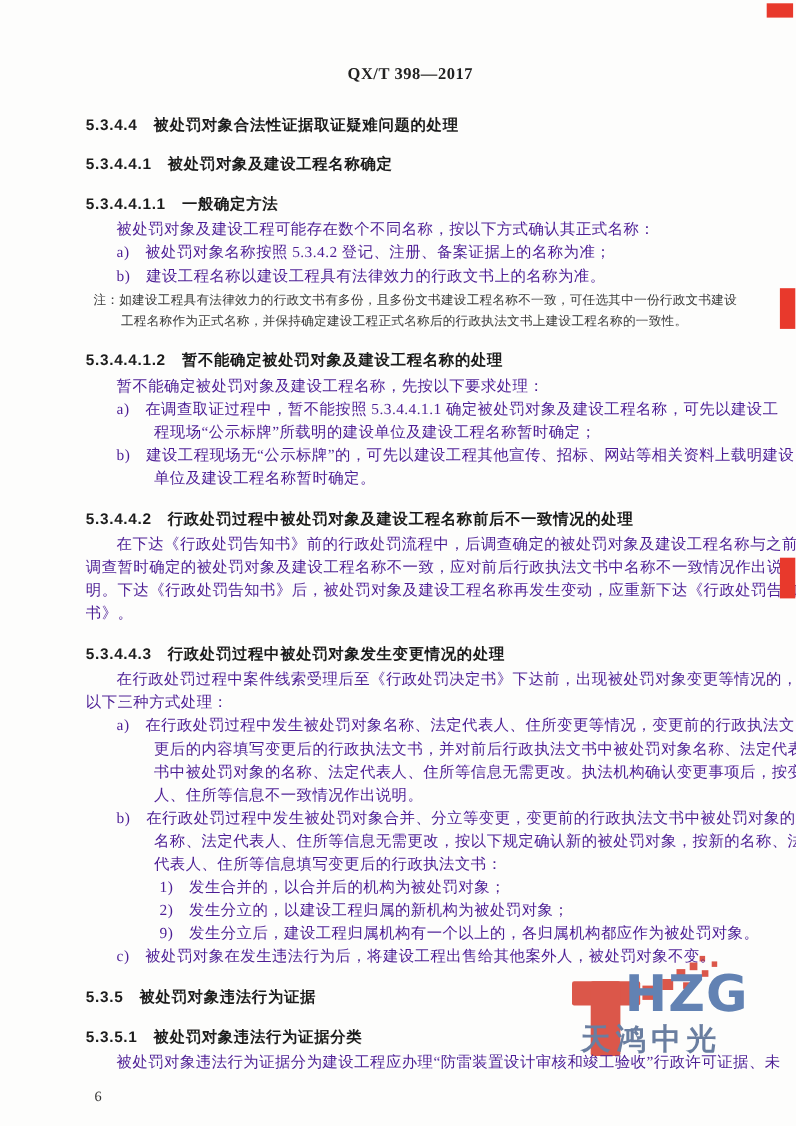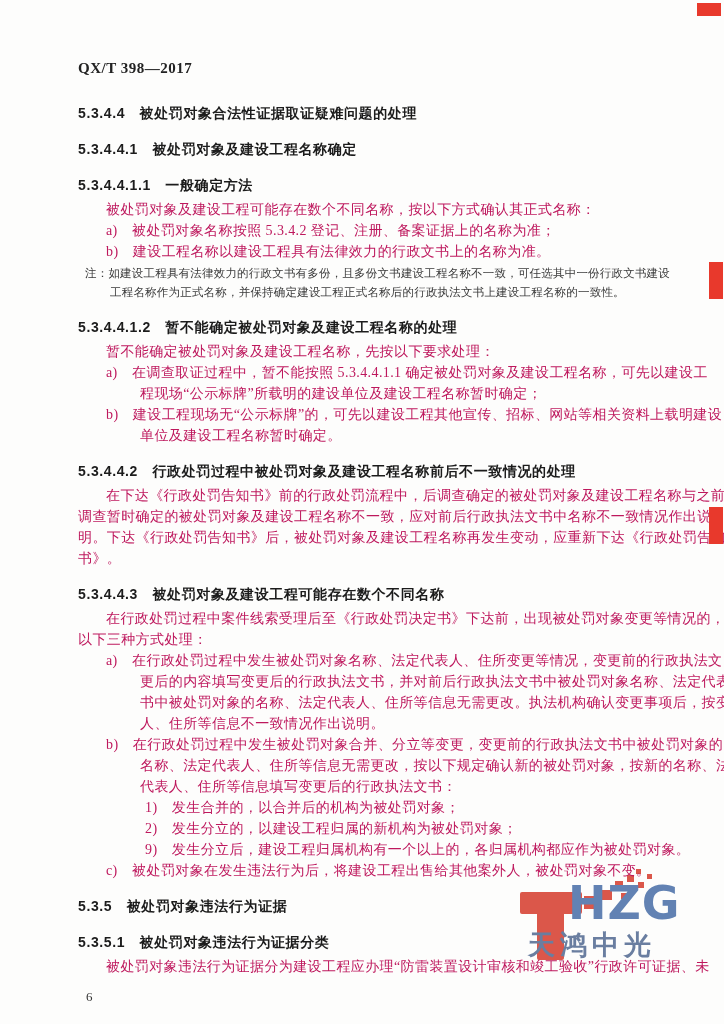--- a/index.html
+++ b/index.html
@@ -17,27 +17,28 @@
     z-index:2;
     padding:60px 56px 0 78px;
   }
   .doc-header{
     font-family:"Liberation Serif","DejaVu Serif",serif;
     font-weight:700;
     font-size:15px;
     letter-spacing:0.5px;
     color:#222;
     margin-bottom:6px;
+    text-align:center;
   }
   .ln{
     white-space:nowrap;
     font-size:14px;
     line-height:21px;
     letter-spacing:0.4px;
-    color:#be185d;
+    color:#4c1d95;
   }
   .h{
     font-family:"Liberation Sans","DejaVu Sans",sans-serif;
     font-weight:700;
     color:#1c1c1c;
     letter-spacing:0.6px;
     margin-top:15px;
     margin-bottom:2px;
   }
   .h.first{margin-top:26px;}
@@ -107,21 +108,21 @@
     <div class="ln lc">程现场“公示标牌”所载明的建设单位及建设工程名称暂时确定；</div>
     <div class="ln la">b)　建设工程现场无“公示标牌”的，可先以建设工程其他宣传、招标、网站等相关资料上载明建设</div>
     <div class="ln lc">单位及建设工程名称暂时确定。</div>
 
     <div class="ln h">5.3.4.4.2　行政处罚过程中被处罚对象及建设工程名称前后不一致情况的处理</div>
     <div class="ln p1">在下达《行政处罚告知书》前的行政处罚流程中，后调查确定的被处罚对象及建设工程名称与之前</div>
     <div class="ln pc">调查暂时确定的被处罚对象及建设工程名称不一致，应对前后行政执法文书中名称不一致情况作出说</div>
     <div class="ln pc">明。下达《行政处罚告知书》后，被处罚对象及建设工程名称再发生变动，应重新下达《行政处罚告知</div>
     <div class="ln pc">书》。</div>
 
-    <div class="ln h">5.3.4.4.3　被处罚对象及建设工程可能存在数个不同名称</div>
+    <div class="ln h">5.3.4.4.3　行政处罚过程中被处罚对象发生变更情况的处理</div>
     <div class="ln p1">在行政处罚过程中案件线索受理后至《行政处罚决定书》下达前，出现被处罚对象变更等情况的，按</div>
     <div class="ln pc">以下三种方式处理：</div>
     <div class="ln la">a)　在行政处罚过程中发生被处罚对象名称、法定代表人、住所变更等情况，变更前的行政执法文</div>
     <div class="ln lc">更后的内容填写变更后的行政执法文书，并对前后行政执法文书中被处罚对象名称、法定代表</div>
     <div class="ln lc">书中被处罚对象的名称、法定代表人、住所等信息无需更改。执法机构确认变更事项后，按变</div>
     <div class="ln lc">人、住所等信息不一致情况作出说明。</div>
     <div class="ln la">b)　在行政处罚过程中发生被处罚对象合并、分立等变更，变更前的行政执法文书中被处罚对象的</div>
     <div class="ln lc">名称、法定代表人、住所等信息无需更改，按以下规定确认新的被处罚对象，按新的名称、法定</div>
     <div class="ln lc">代表人、住所等信息填写变更后的行政执法文书：</div>
     <div class="ln s1">1)　发生合并的，以合并后的机构为被处罚对象；</div>

